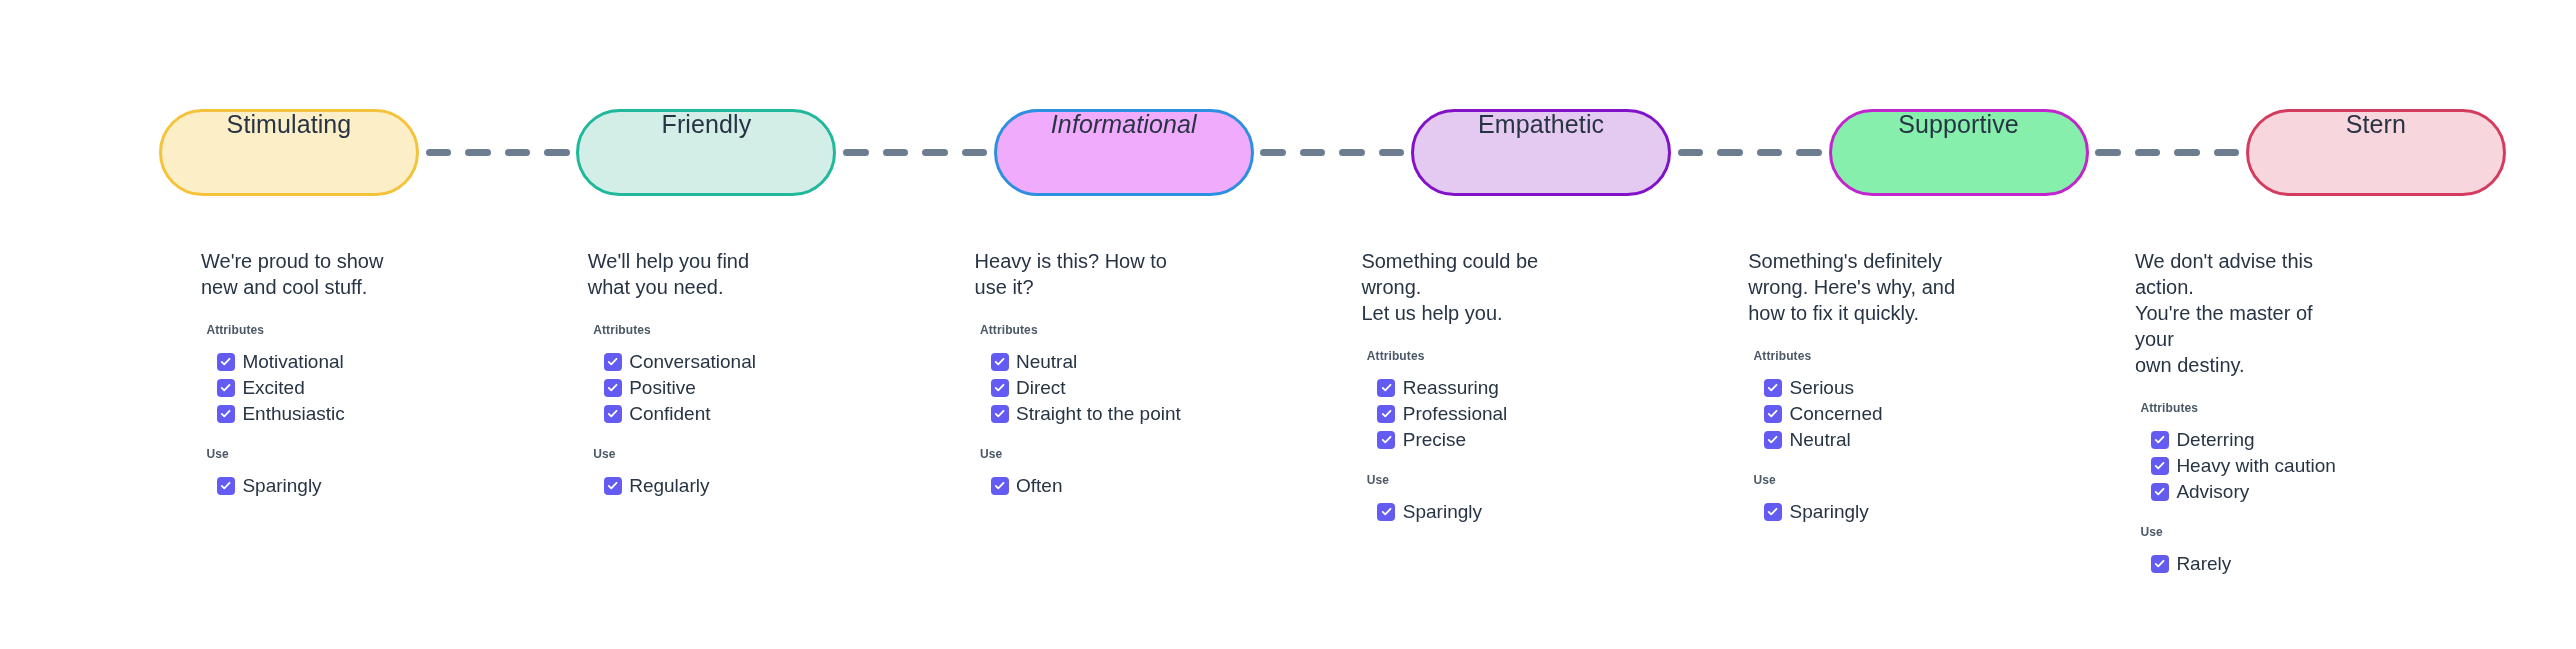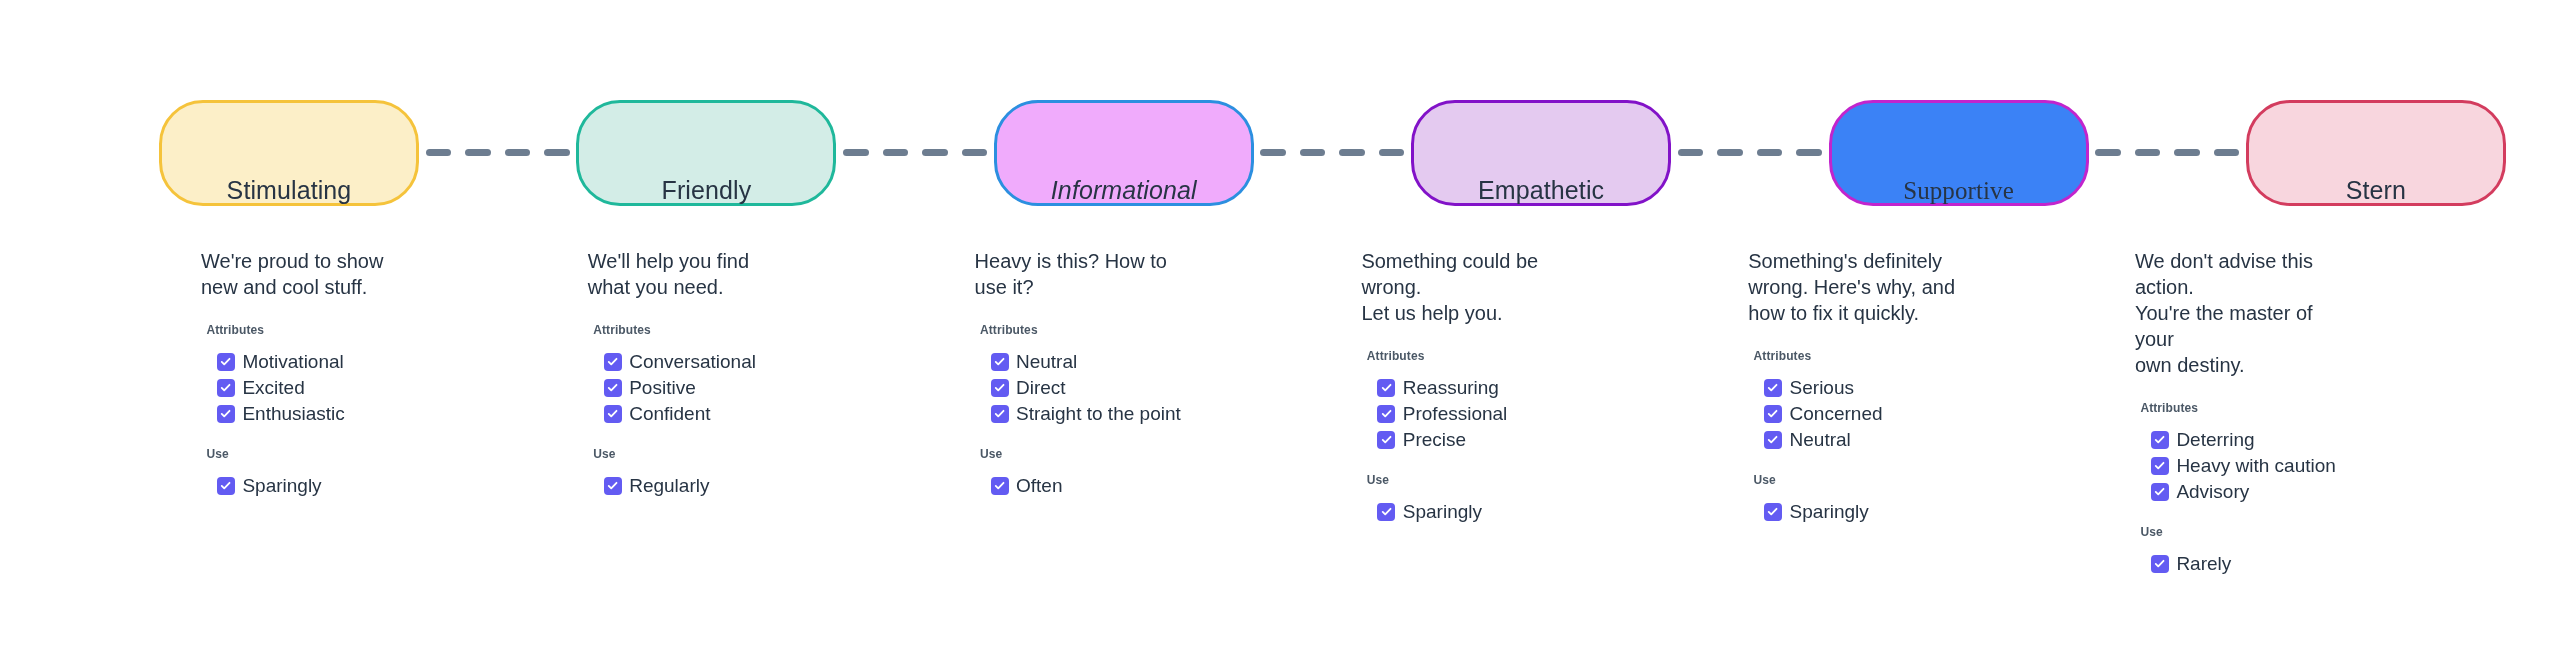--- a/index.html
+++ b/index.html
@@ -29,28 +29,28 @@
     top: 109px;
     width: 2194px;
     height: 87px;
     display: flex;
     flex-direction: row;
     align-items: center;
   }
 
   .pill {
     width: 260px;
-    height: 106px;
+    height: 87px;
     min-width: 260px;
     box-sizing: border-box;
     border-radius: 44px;
     border-style: solid;
     border-width: 3.4px;
     display: flex;
-    align-items: flex-end;
+    align-items: flex-start;
     justify-content: center;
     flex: 0 0 auto;
   }
 
   .pill-label {
     font-size: 25px;
     font-weight: 400;
     color: #273444;
     letter-spacing: 0.1px;
     line-height: 1;
@@ -185,21 +185,21 @@
       </div>
       <div class="pill" style="background: rgb(228, 202, 240); border-color: rgb(130, 18, 200);">
         <span class="pill-label">Empathetic</span>
       </div>
       <div class="connector">
         <span class="dash" style="background: rgb(109, 125, 144);"></span>
         <span class="dash" style="background: rgb(109, 125, 144);"></span>
         <span class="dash" style="background: rgb(109, 125, 144);"></span>
         <span class="dash" style="background: rgb(109, 125, 144);"></span>
       </div>
-      <div class="pill" style="background: #3b82f6; border-color: rgb(194, 36, 205); font-family: Liberation Serif, serif;">
+      <div class="pill" style="background: #86efac; border-color: rgb(194, 36, 205);">
         <span class="pill-label">Supportive</span>
       </div>
       <div class="connector">
         <span class="dash" style="background: rgb(109, 125, 144);"></span>
         <span class="dash" style="background: rgb(109, 125, 144);"></span>
         <span class="dash" style="background: rgb(109, 125, 144);"></span>
         <span class="dash" style="background: rgb(109, 125, 144);"></span>
       </div>
       <div class="pill" style="background: rgb(248, 214, 222); border-color: rgb(211, 60, 94);">
         <span class="pill-label">Stern</span>

